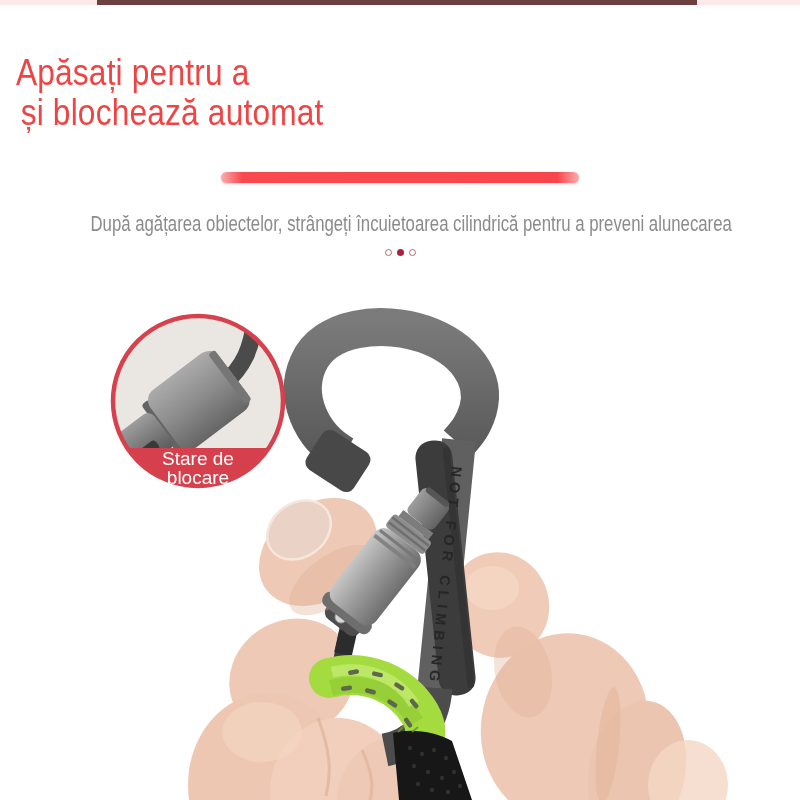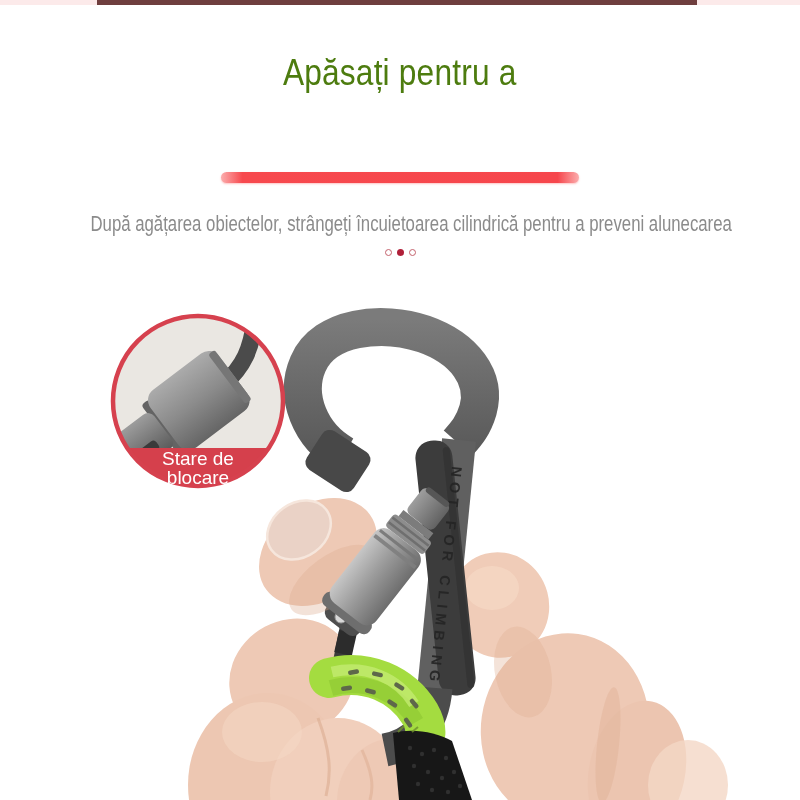--- a/index.html
+++ b/index.html
@@ -6,22 +6,22 @@
   body{
     width:800px;height:800px;background:#ffffff;position:relative;overflow:hidden;
     font-family:"Liberation Sans",sans-serif;
   }
   
   .topstrip{position:absolute;left:0;top:0;width:800px;height:5px;background:#fceaea;}
   .topstrip-dark{position:absolute;left:97px;top:0;width:600px;height:5px;background:#6f3e3e;}
 
   
   .headline{
-    position:absolute;left:0;top:53px;width:800px;text-align:center;
-    font-size:36px;line-height:40px;color:#4d7c0f;font-weight:500;letter-spacing:.2px;
+    position:absolute;left:0;top:53px;width:800px;text-align:left;
+    font-size:36px;line-height:40px;color:#ef4444;font-weight:500;letter-spacing:.2px;
   }
   .headline .ln{display:inline-block;transform:scaleX(.88);transform-origin:50% 50%;white-space:nowrap;}
   .headline div{height:40px;}
 
   
   .brush{
     position:absolute;left:221px;top:172px;width:358px;height:11px;border-radius:6px;
     background:linear-gradient(90deg, rgba(248,105,105,.55) 0%, #f7494e 6%, #f6464c 94%, rgba(248,105,105,.55) 100%);
     box-shadow:0 1px 2px rgba(248,90,90,.35);
   }
@@ -43,20 +43,21 @@
 </style>
 </head>
 <body>
 
 <div class="topstrip">
   <div class="topstrip-dark"></div>
 </div>
 
 <div class="headline">
   <div><span class="ln">Apăsați pentru a</span></div>
+  <div><span class="ln">și blochează automat</span></div>
 </div>
 
 <div class="brush"></div>
 
 <div class="subtitle">
   <span class="ln">După agățarea obiectelor, strângeți încuietoarea cilindrică pentru a preveni alunecarea</span>
 </div>
 
 <div class="dots">
   <span class="dot"></span>

